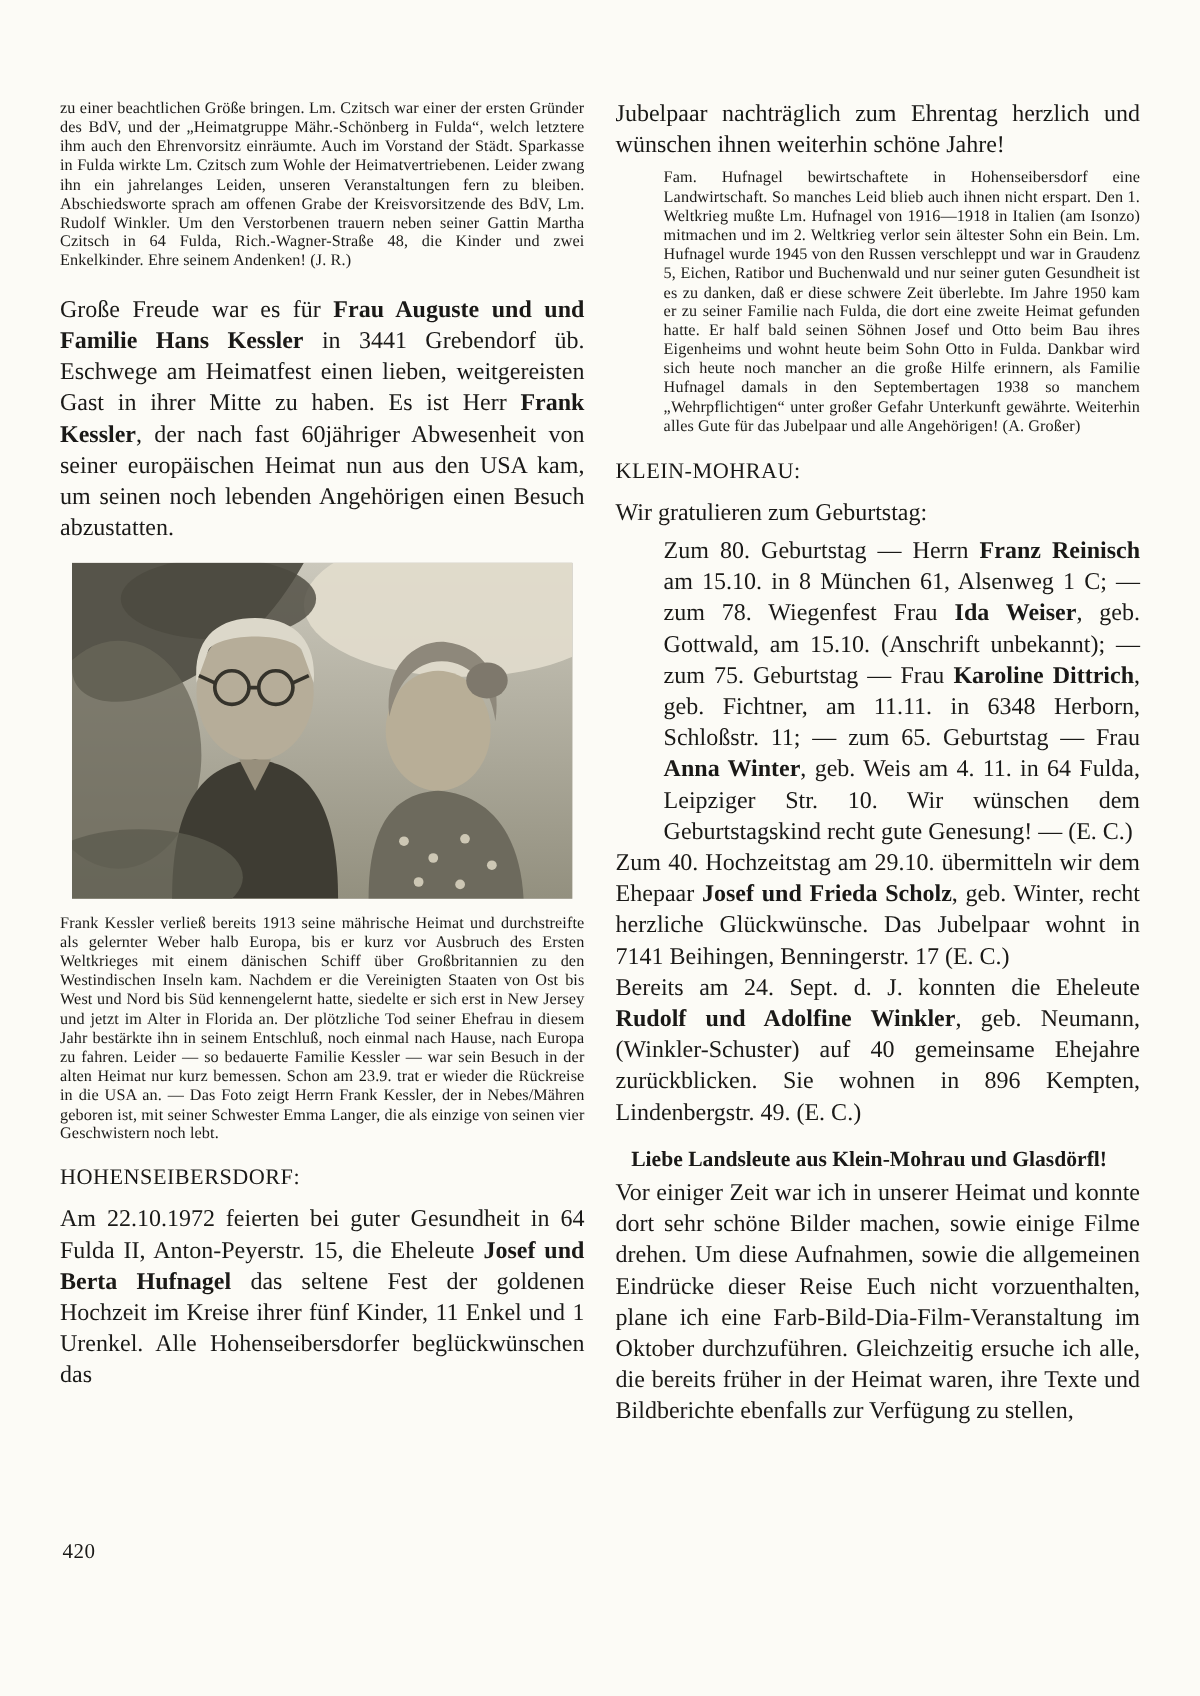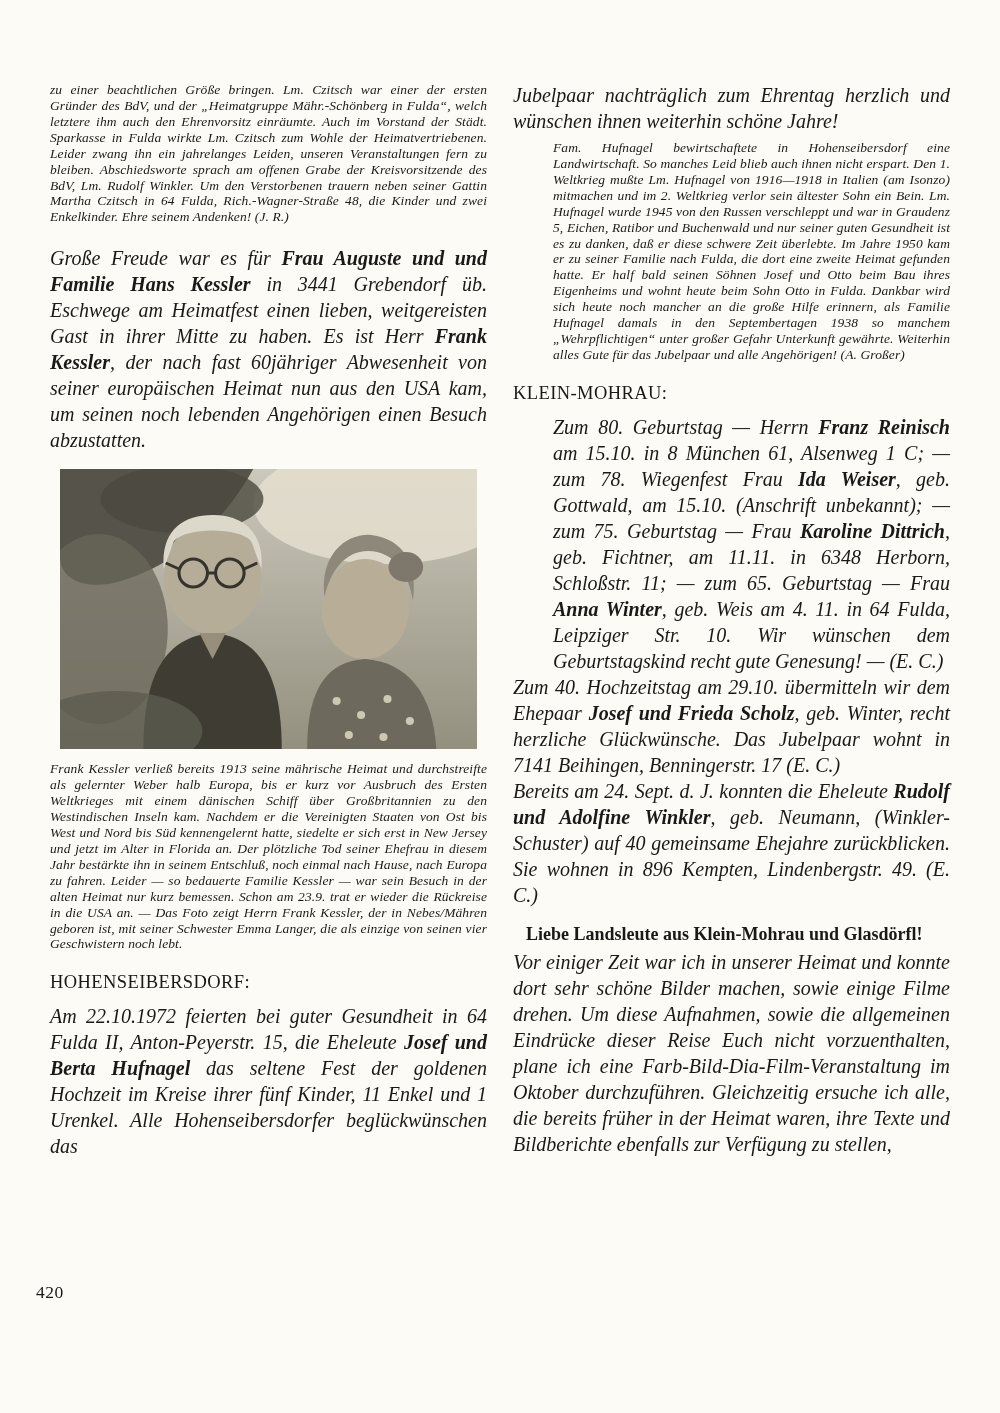--- a/index.html
+++ b/index.html
@@ -9,21 +9,21 @@
     width: 1000px;
     height: 1413px;
     background: #fcfbf6;
     color: #1a1917;
     font-family: "Liberation Serif", "DejaVu Serif", serif;
     padding: 82px 50px 0 50px;
     overflow: hidden;
   }
   .columns { display: flex; gap: 26px; }
   .col { width: 437px; }
-  p { text-align: justify; hyphens: auto; font-style: italic; }
+  p { text-align: justify; hyphens: auto; }
   .small { font-size: 13.5px; line-height: 1.18; letter-spacing: 0.1px; }
   .bodytext { font-size: 20px; line-height: 1.3; }
   .bodytext b, .small b { font-weight: 700; }
   .gap6  { margin-top: 6px; margin-left: 40px; }
   .gap10 { margin-top: 20px; }
   .gap12 { }
   .section-head {
     font-size: 18.5px;
     font-weight: 400;
     letter-spacing: 0.4px;
@@ -37,21 +37,21 @@
   }
   figure.photo-figure {
     margin: 16px 10px 12px 10px;
     height: 280px;
     background: #a8a59a;
     overflow: hidden;
   }
   figure.photo-figure svg { display: block; width: 100%; height: 100%; }
   .page-number {
     position: absolute;
-    left: 36px;
+    left: 52px;
     top: 1282px;
     font-size: 17.5px;
     letter-spacing: 0.5px;
   }
 </style>
 </head>
 <body>
 
 <div class="page">
   <div class="columns">
@@ -120,20 +120,21 @@
     </div>
 
     <div class="col">
 
       <p class="bodytext">Jubelpaar nachträglich zum Ehrentag herzlich und wünschen ihnen weiterhin schöne Jahre!</p>
 
       <p class="small gap6">Fam. Hufnagel bewirtschaftete in Hohenseibersdorf eine Landwirtschaft. So manches Leid blieb auch ihnen nicht erspart. Den 1. Weltkrieg mußte Lm. Hufnagel von 1916—1918 in Italien (am Isonzo) mitmachen und im 2. Weltkrieg verlor sein ältester Sohn ein Bein. Lm. Hufnagel wurde 1945 von den Russen verschleppt und war in Graudenz 5, Eichen, Ratibor und Buchenwald und nur seiner guten Gesundheit ist es zu danken, daß er diese schwere Zeit überlebte. Im Jahre 1950 kam er zu seiner Familie nach Fulda, die dort eine zweite Heimat gefunden hatte. Er half bald seinen Söhnen Josef und Otto beim Bau ihres Eigenheims und wohnt heute beim Sohn Otto in Fulda. Dankbar wird sich heute noch mancher an die große Hilfe erinnern, als Familie Hufnagel damals in den Septembertagen 1938 so manchem „Wehrpflichtigen“ unter großer Gefahr Unterkunft gewährte. Weiterhin alles Gute für das Jubelpaar und alle Angehörigen! (A. Großer)</p>
 
       <h2 class="section-head">KLEIN-MOHRAU:</h2>
 
+      <p class="bodytext">Wir gratulieren zum Geburtstag:</p>
 
       <p class="bodytext gap6"><span>Zum 80. Geburtstag — Herrn </span><b>Franz Reinisch</b><span> am 15.10. in 8 München 61, Alsenweg 1 C; — zum 78. Wiegenfest Frau </span><b>Ida Weiser</b><span>, geb. Gottwald, am 15.10. (Anschrift unbekannt); — zum 75. Geburtstag — Frau </span><b>Karoline Dittrich</b><span>, geb. Fichtner, am 11.11. in 6348 Herborn, Schloßstr. 11; — zum 65. Geburtstag — Frau </span><b>Anna Winter</b><span>, geb. Weis am 4. 11. in 64 Fulda, Leipziger Str. 10. Wir wünschen dem Geburtstagskind recht gute Genesung! — (E. C.)</span></p>
 
       <p class="bodytext gap12"><span>Zum 40. Hochzeitstag am 29.10. übermitteln wir dem Ehepaar </span><b>Josef und Frieda Scholz</b><span>, geb. Winter, recht herzliche Glückwünsche. Das Jubelpaar wohnt in 7141 Beihingen, Benningerstr. 17 (E. C.)</span></p>
 
       <p class="bodytext gap12"><span>Bereits am 24. Sept. d. J. konnten die Eheleute </span><b>Rudolf und Adolfine Winkler</b><span>, geb. Neumann, (Winkler-Schuster) auf 40 gemeinsame Ehejahre zurückblicken. Sie wohnen in 896 Kempten, Lindenbergstr. 49. (E. C.)</span></p>
 
       <h3 class="sub-head">Liebe Landsleute aus Klein-Mohrau und Glasdörfl!</h3>
 
       <p class="bodytext">Vor einiger Zeit war ich in unserer Heimat und konnte dort sehr schöne Bilder machen, sowie einige Filme drehen. Um diese Aufnahmen, sowie die allgemeinen Eindrücke dieser Reise Euch nicht vorzuenthalten, plane ich eine Farb-Bild-Dia-Film-Veranstaltung im Oktober durchzuführen. Gleichzeitig ersuche ich alle, die bereits früher in der Heimat waren, ihre Texte und Bildberichte ebenfalls zur Verfügung zu stellen,</p>

